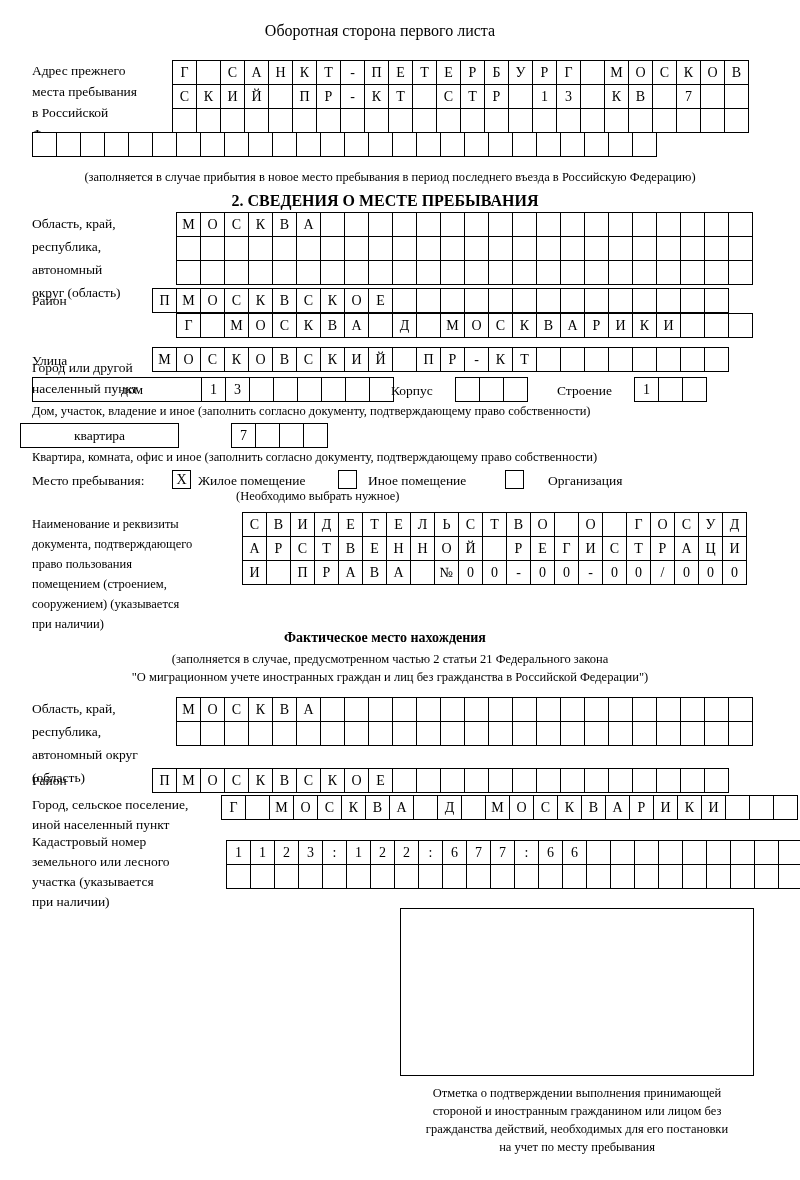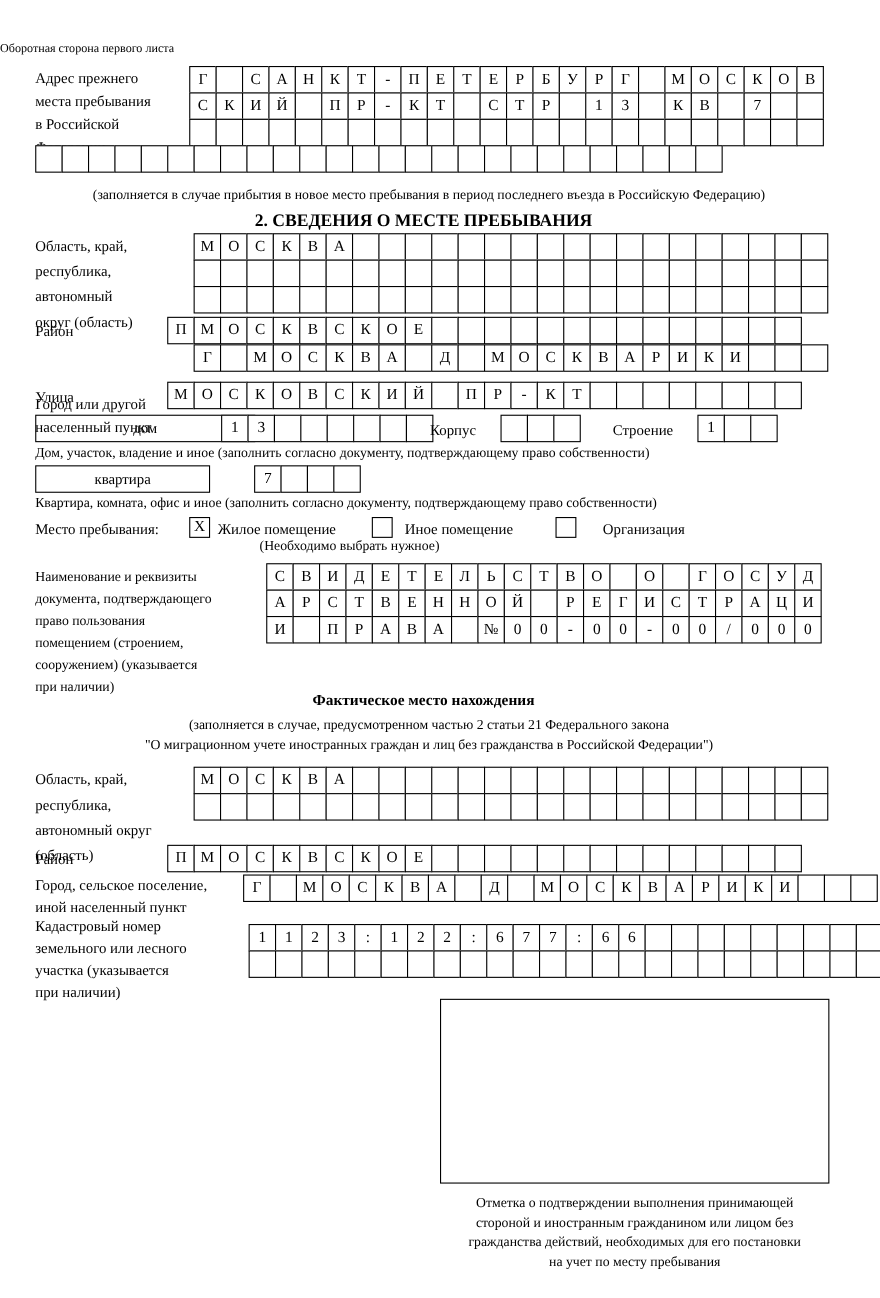--- a/index.html
+++ b/index.html
@@ -4,21 +4,21 @@
 <style>
   html,body{margin:0;padding:0;}
   body{
     width:800px;height:1180px;background:#fff;
     font-family:"Liberation Serif", serif;
     color:#000;position:relative;overflow:hidden;
   }
   .page{position:relative;width:800px;height:1180px;}
   .abs{position:absolute;}
   .hdr-right{
-    top:38px;left:0;width:760px;text-align:left;font-size:11px;
+    top:22px;left:0;width:760px;text-align:center;font-size:16px;
   }
   .lbl{font-size:13.5px;line-height:21px;}
   .lbl-s{font-size:12.5px;line-height:19px;}
   .bold{font-weight:bold;}
   
   .cells{display:flex;}
   .cell{
     width:25px;height:25px;border:1px solid #000;margin-right:-1px;
     display:flex;align-items:center;justify-content:center;
     font-size:14px;font-family:"Liberation Serif", serif;
@@ -352,21 +352,21 @@
     </div>
   <div class="abs lbl" style="top:380px;left:557px;">Строение</div>
   <div class="abs cells" id="s2-stroenie" style="top:377px;left:634px;">
       <div class="cell">1</div>
       <div class="cell"></div>
       <div class="cell"></div>
     </div>
 
   <div class="abs note" style="top:404px;left:32px;">Дом, участок, владение и иное (заполнить согласно документу, подтверждающему право собственности)</div>
 
-  <div class="abs boxlabel" style="top:423px;left:32px;width:159px;">квартира</div>
+  <div class="abs boxlabel" style="top:423px;left:20px;width:159px;">квартира</div>
   <div class="abs cells" id="s2-flat" style="top:423px;left:231px;">
       <div class="cell">7</div>
       <div class="cell"></div>
       <div class="cell"></div>
       <div class="cell"></div>
     </div>
   <div class="abs note" style="top:450px;left:32px;">Квартира, комната, офис и иное (заполнить согласно документу, подтверждающему право собственности)</div>
 
   <div class="abs lbl" style="top:470px;left:32px;">Место пребывания:</div>
   <span class="abs chk" style="top:470px;left:172px;">X</span>

